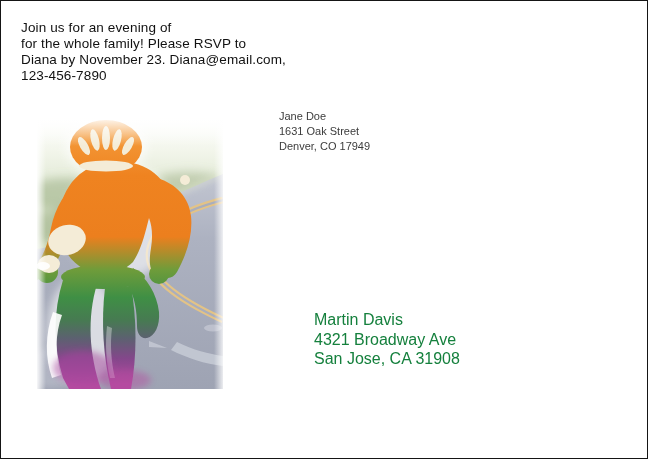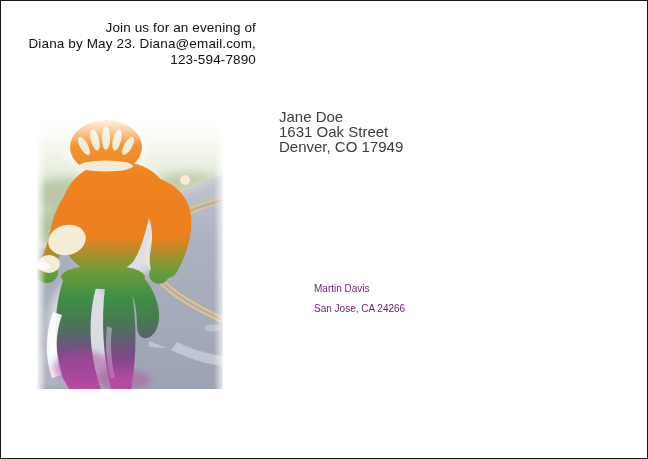--- a/index.html
+++ b/index.html
@@ -8,55 +8,56 @@
     width: 648px; height: 459px;
     box-sizing: border-box;
     background: #ffffff;
     border: 1.5px solid #151515;
     font-family: "Liberation Sans", sans-serif;
     overflow: hidden;
   }
   .message {
     position: absolute;
     left: 20px; top: 19px; width: 235px;
-    text-align: right;
+    text-align: left;
     font-size: 13.5px;
     line-height: 16px;
     color: #111111;
     letter-spacing: 0.01em;
   }
   .message .msg-line { white-space: nowrap; }
   .photo {
     position: absolute;
     left: 36px; top: 115px;
     width: 186px; height: 273px;
   }
   .photo svg { display: block; }
   .addr { position: absolute; color: #3a3a3a; }
   .return-addr {
     left: 278px; top: 108px;
-    font-size: 15px; line-height: 15px;
+    font-size: 11px; line-height: 15px;
     color: #3c3c3c;
   }
   .recipient-addr {
-    left: 313px; top: 278px;
-    font-size: 10px; line-height: 19.5px;
-    color: #701a75;
+    left: 313px; top: 309px;
+    font-size: 16px; line-height: 19.5px;
+    color: #15803d;
   }
   .addr div { white-space: nowrap; }
 </style>
 </head>
 <body>
 
 <div class="stage">
 
   <div class="message">
     <div class="msg-line">Join us for an evening of</div>
-    <div class="msg-line">Diana by May 23. Diana@email.com,</div>
-    <div class="msg-line">123-594-7890</div>
+    <div class="msg-line">for the whole family! Please RSVP to</div>
+    <div class="msg-line">Diana by November 23. Diana@email.com,</div>
+    <div class="msg-line">123-456-7890</div>
   </div>
 
   <div class="photo">
     <svg width="186" height="273" viewBox="0 0 186 273" xmlns="http://www.w3.org/2000/svg">
       <defs>
         <linearGradient id="gBg" x1="0" y1="0" x2="0" y2="1">
           <stop offset="0" stop-color="#ffffff"></stop>
           <stop offset="0.12" stop-color="#f3f6ec"></stop>
           <stop offset="0.32" stop-color="#d9e3ca"></stop>
           <stop offset="0.52" stop-color="#bfcfac"></stop>
@@ -175,16 +176,17 @@
   </div>
 
   <div class="addr return-addr">
     <div>Jane Doe</div>
     <div>1631 Oak Street</div>
     <div>Denver, CO 17949</div>
   </div>
 
   <div class="addr recipient-addr">
     <div>Martin Davis</div>
-    <div>San Jose, CA 24266</div>
+    <div>4321 Broadway Ave</div>
+    <div>San Jose, CA 31908</div>
   </div>
 
 </div>
 
 </body></html>

